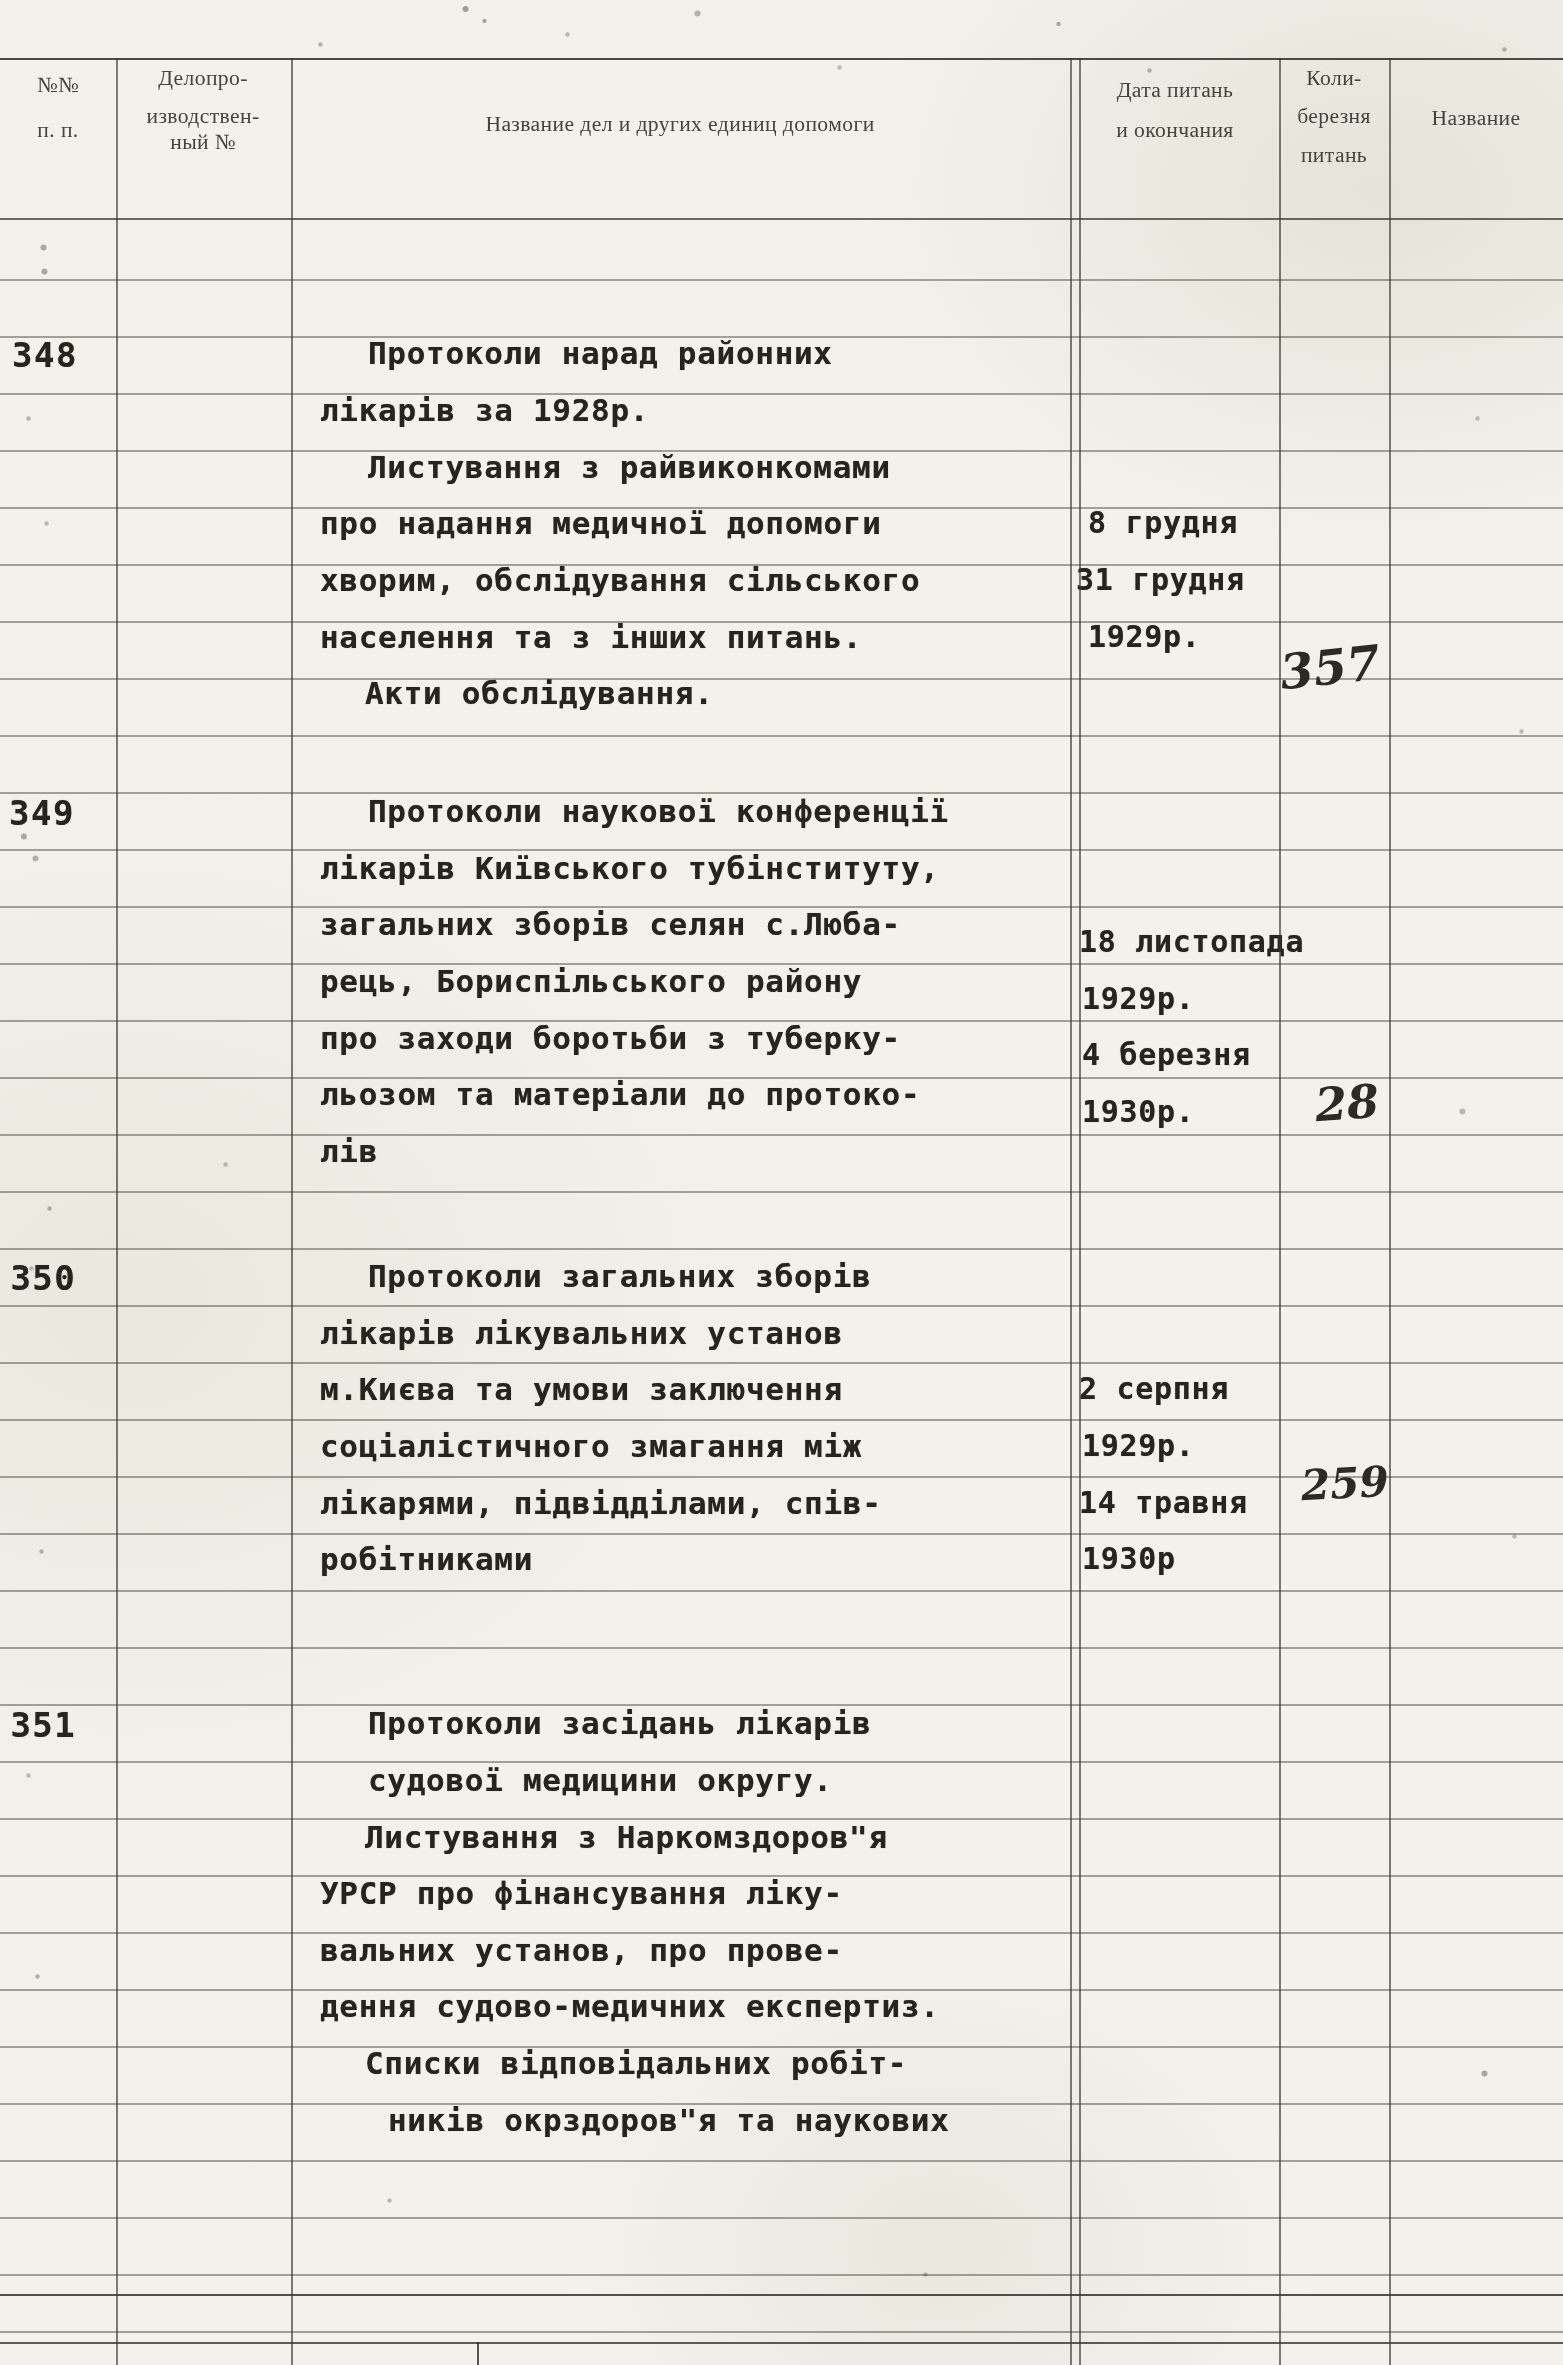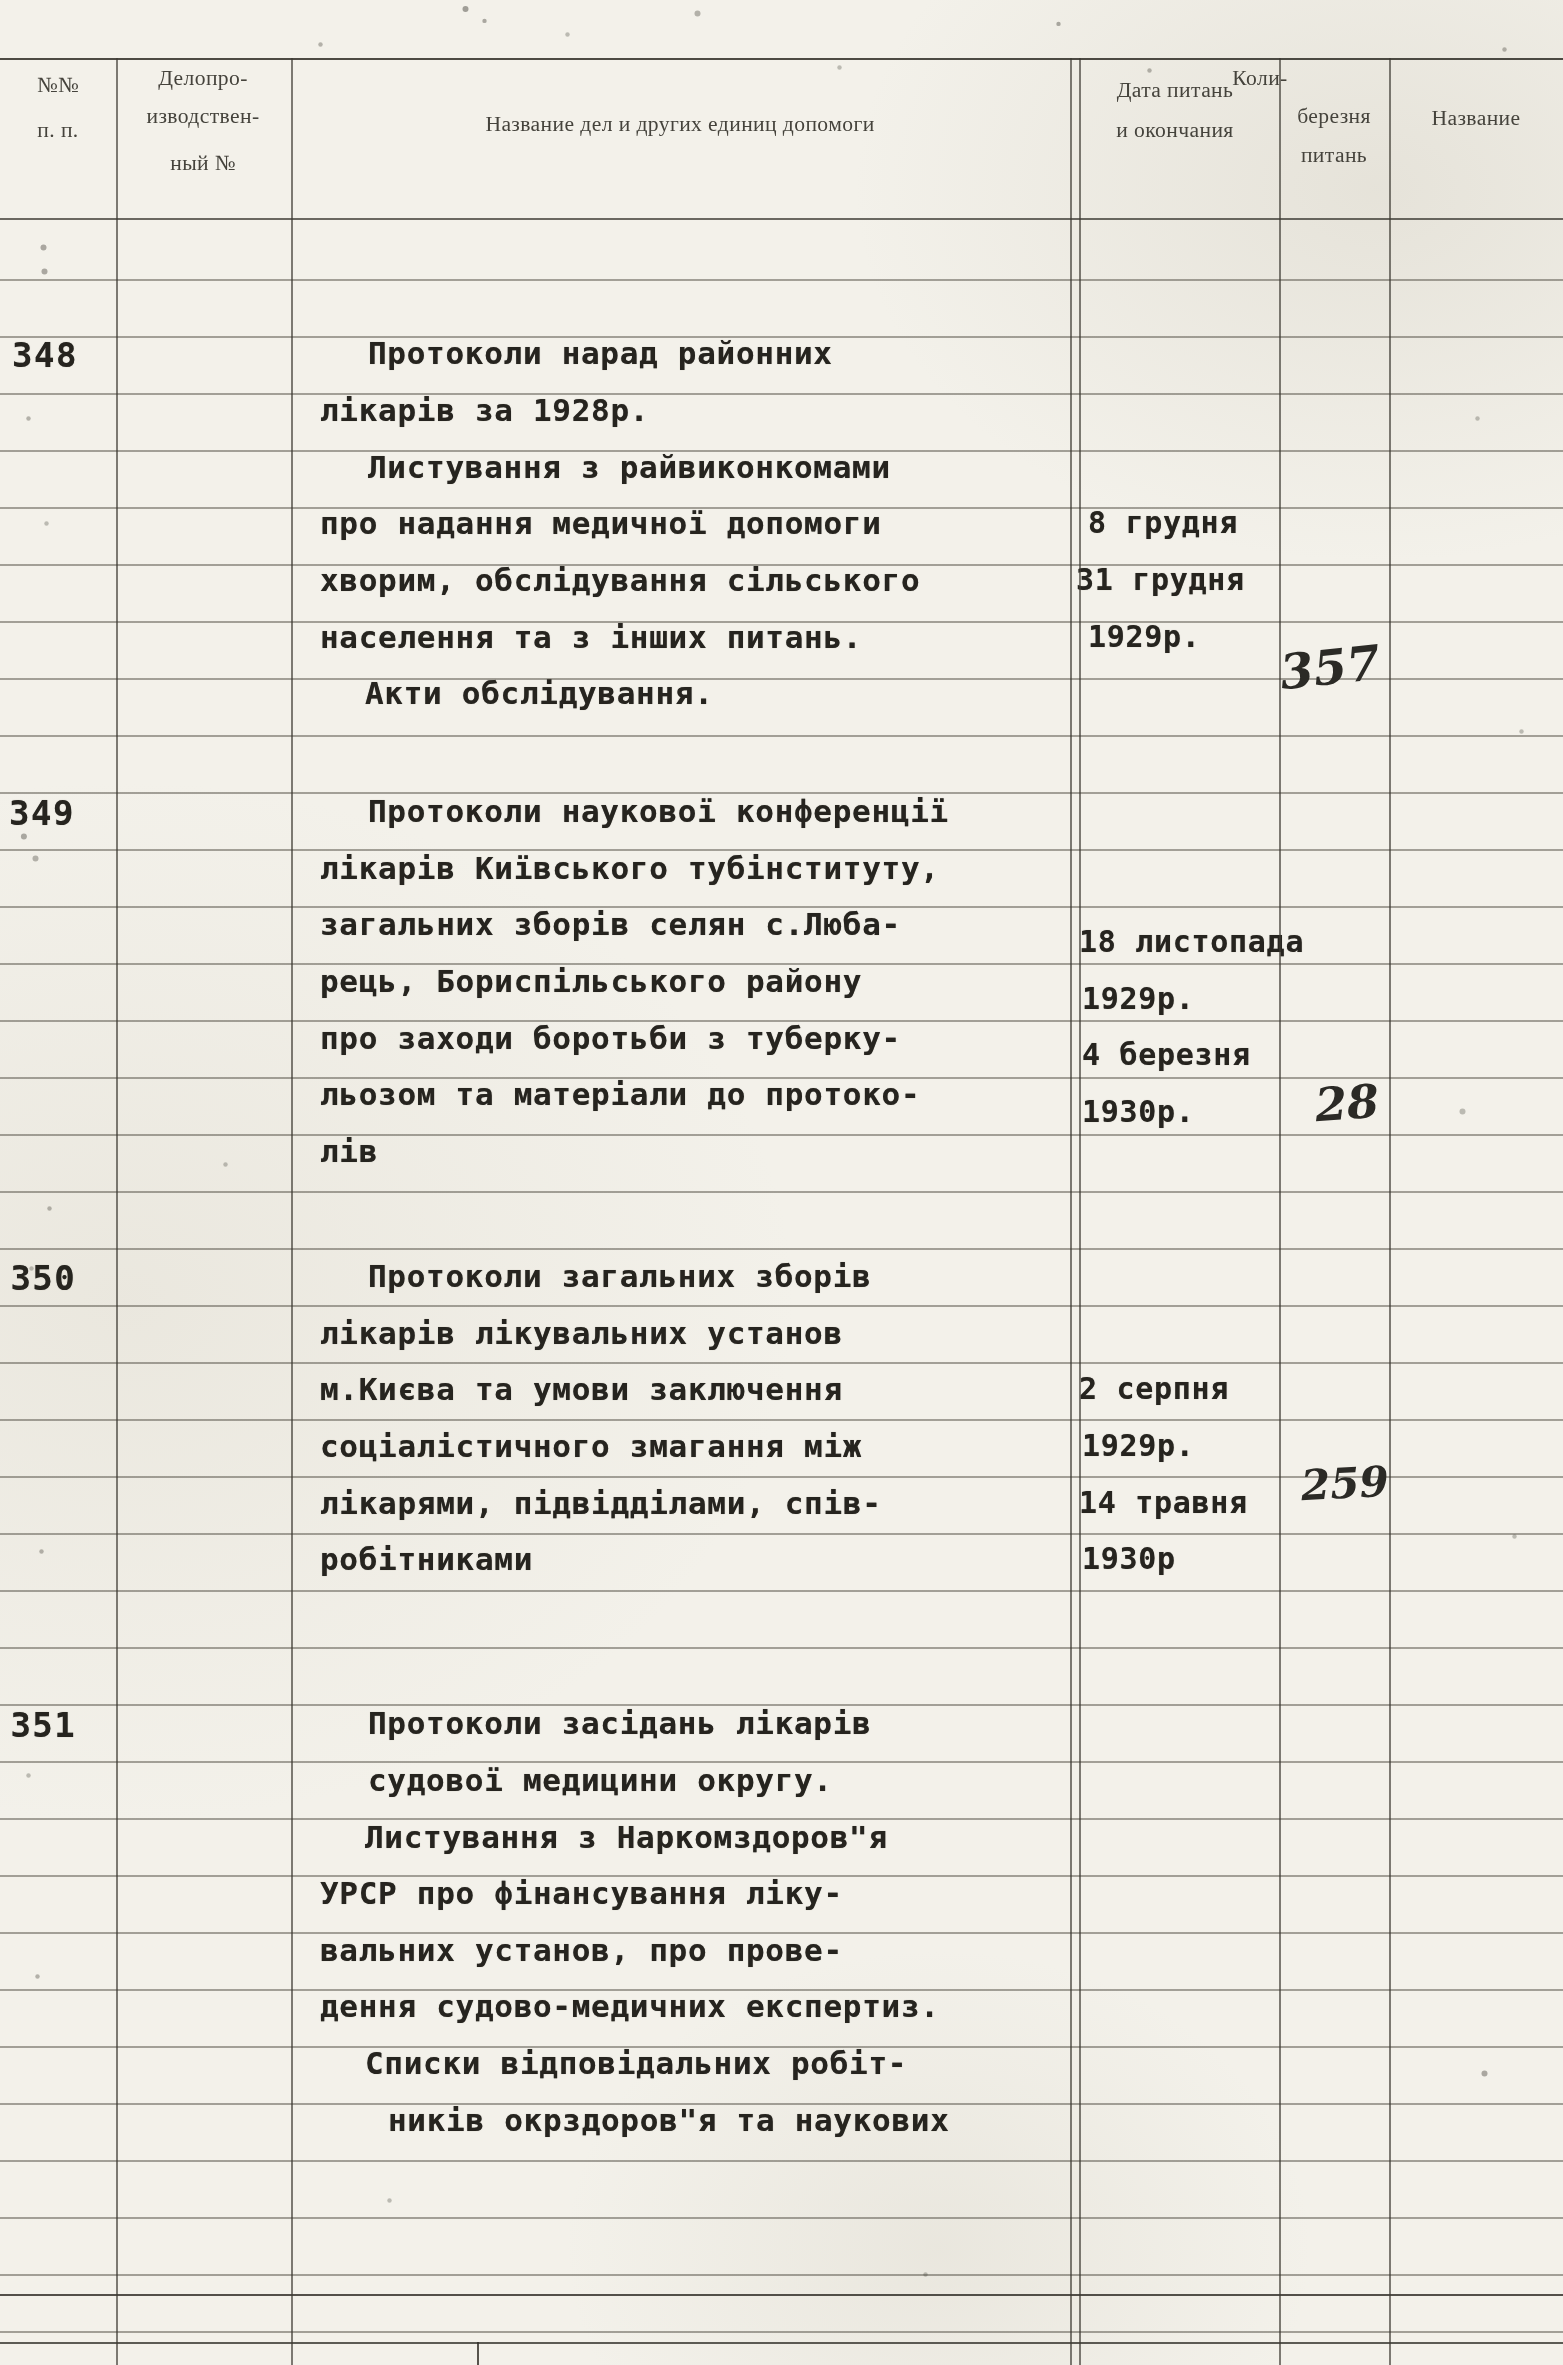--- a/index.html
+++ b/index.html
@@ -74,28 +74,28 @@
 </head>
 <body>
 
 <div class="page">
 
   <div class="hdr center" style="left:58px;top:73px">№№</div>
   <div class="hdr center" style="left:58px;top:118px">п. п.</div>
 
   <div class="hdr center" style="left:203px;top:66px">Делопро-</div>
   <div class="hdr center" style="left:203px;top:104px">изводствен-</div>
-  <div class="hdr center" style="left:203px;top:151px">ный №</div>
+  <div class="hdr center" style="left:203px;top:130px">ный №</div>
 
   <div class="hdr center" style="left:680px;top:112px">Название дел и других единиц допомоги</div>
 
   <div class="hdr center" style="left:1175px;top:78px">Дата питань</div>
   <div class="hdr center" style="left:1175px;top:118px">и окончания</div>
 
-  <div class="hdr center" style="left:1260px;top:66px">Коли-</div>
+  <div class="hdr center" style="left:1334px;top:66px">Коли-</div>
   <div class="hdr center" style="left:1334px;top:104px">березня</div>
   <div class="hdr center" style="left:1334px;top:143px">питань</div>
 
   <div class="hdr center" style="left:1476px;top:106px">Название</div>
 
   <div class="t num" style="left:12px;top:335px">348</div>
   <div class="t" style="left:368px;top:335px">Протоколи нарад районних</div>
   <div class="t" style="left:320px;top:392px">лікарів за 1928р.</div>
   <div class="t" style="left:368px;top:449px">Листування з райвиконкомами</div>
   <div class="t" style="left:320px;top:505px">про надання медичної допомоги</div>

